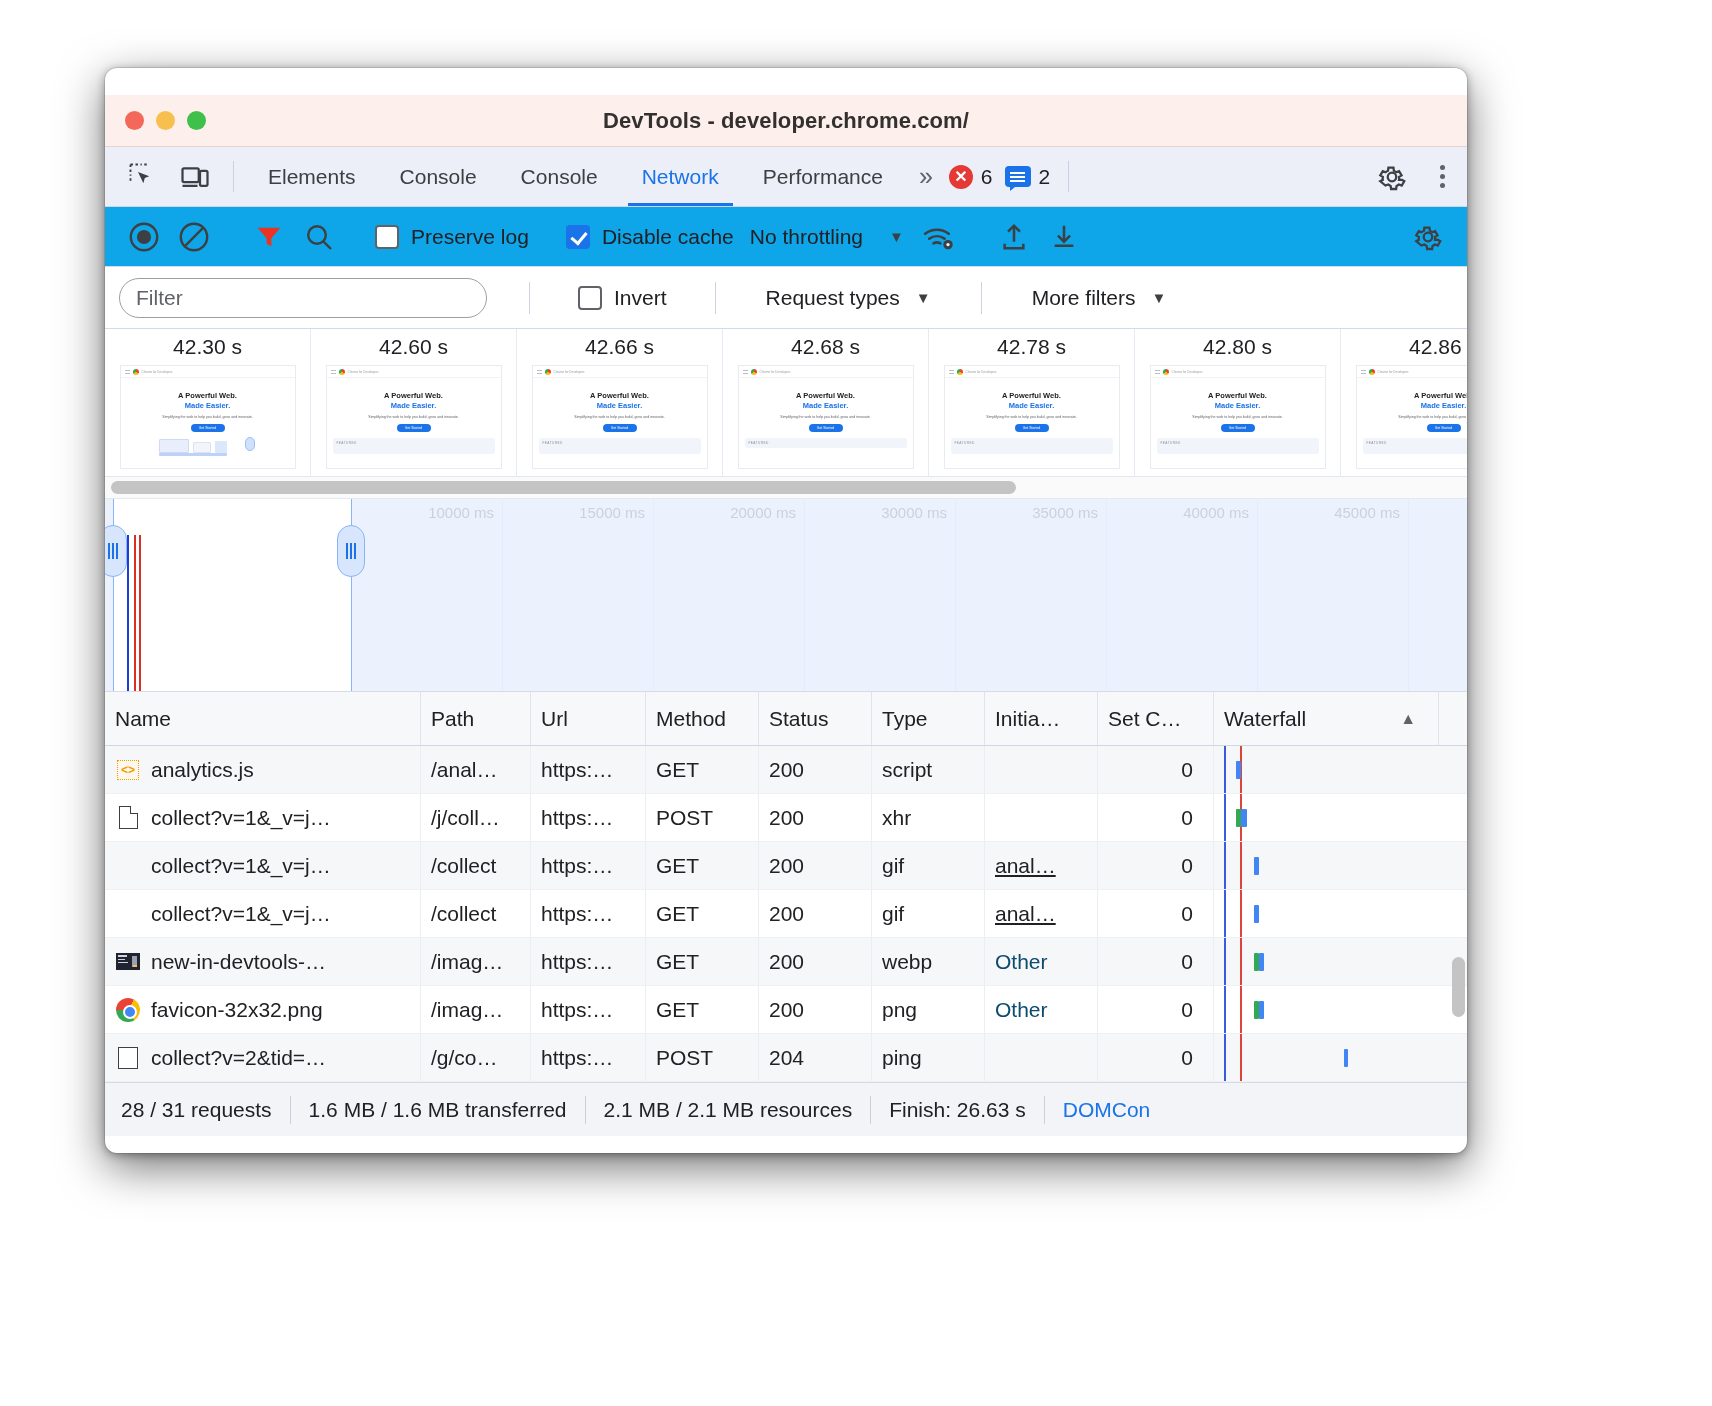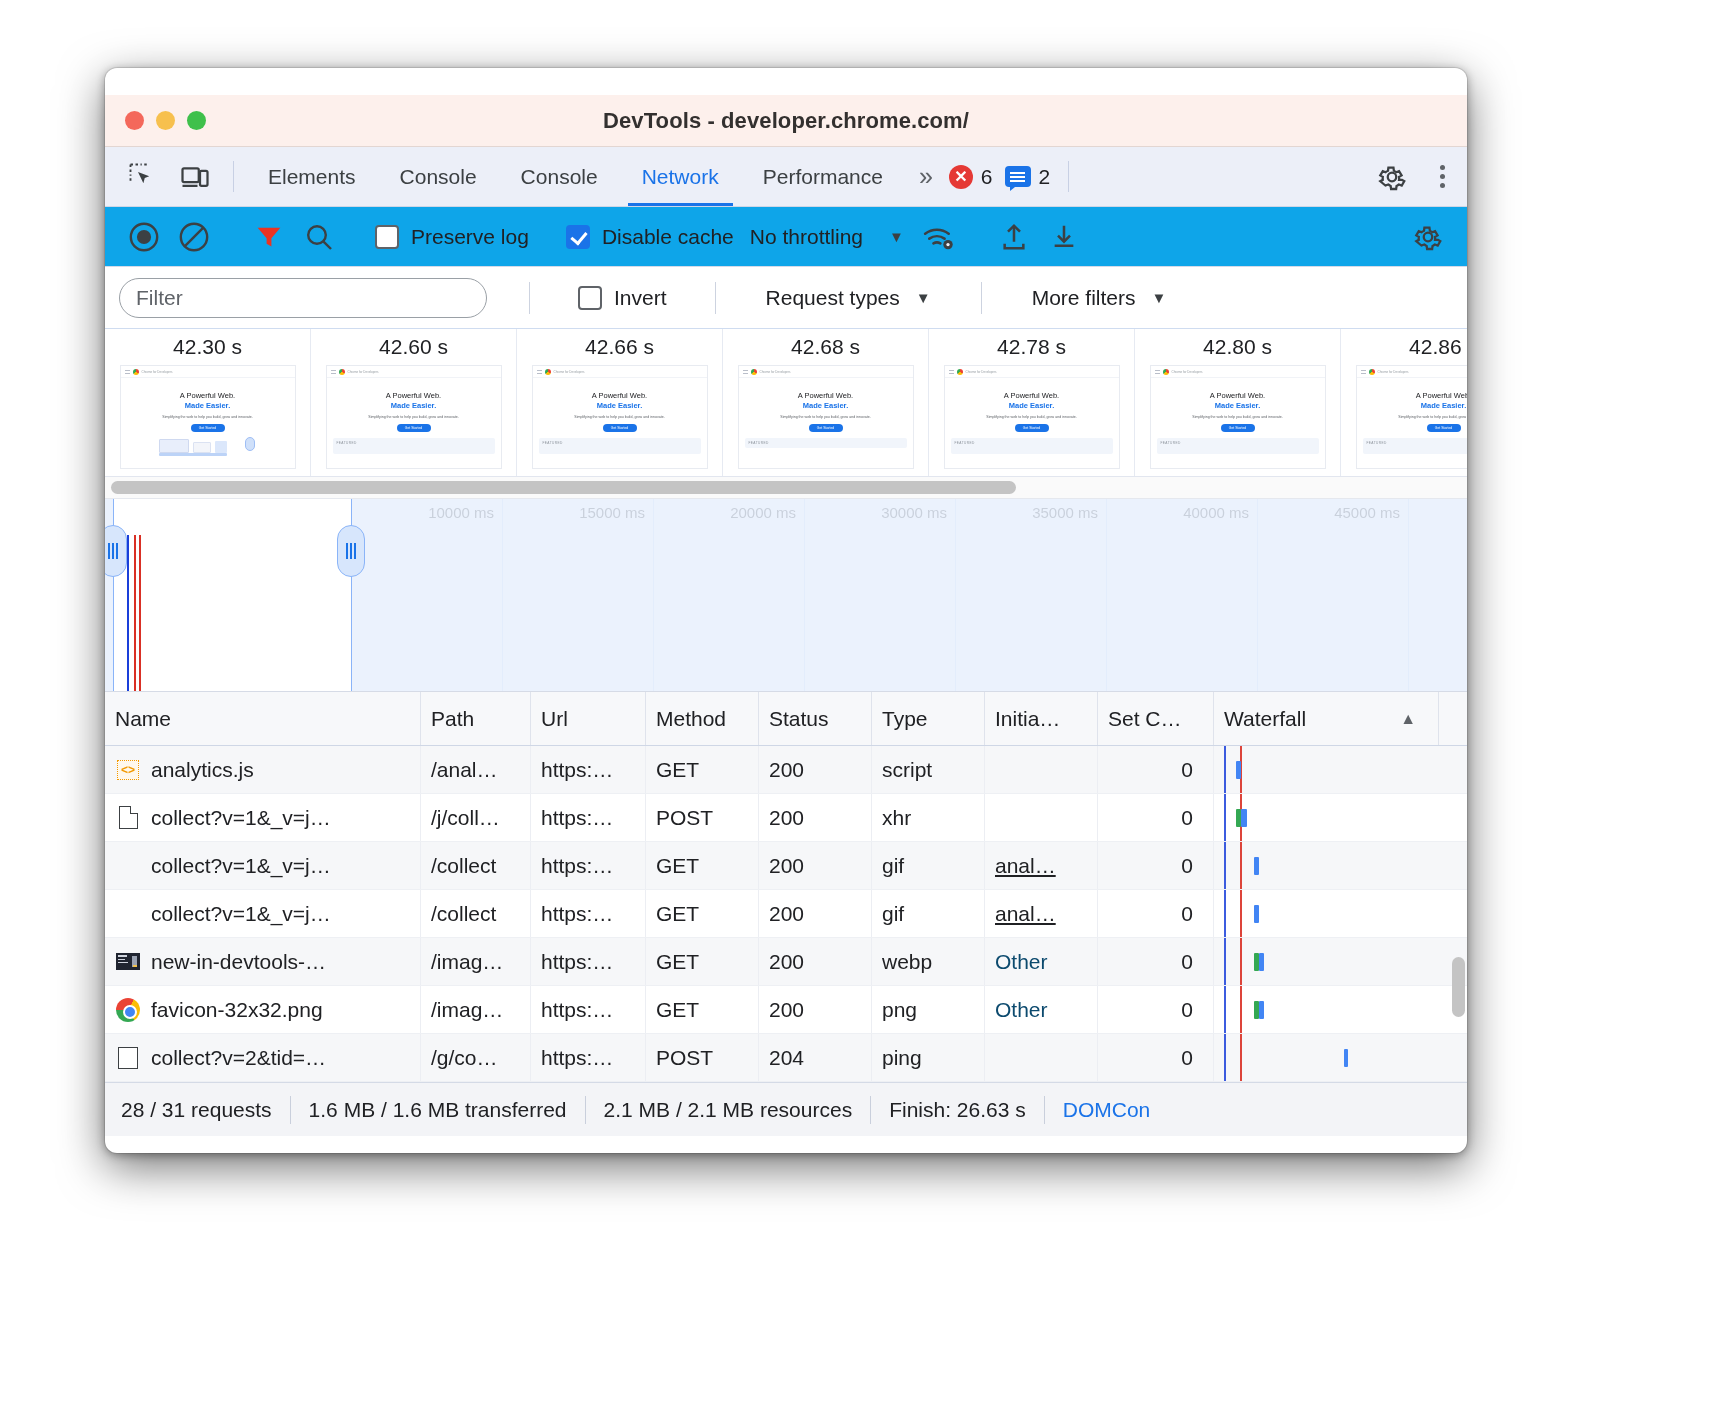--- a/index.html
+++ b/index.html
@@ -161,21 +161,21 @@
   .th-nav {
     height: 12px; border-bottom: 1px solid #f1f3f7;
     display: flex; align-items: center; gap: 3px; padding-left: 4px;
   }
   .th-burger { width: 5px; height: 4px; border-top: 1px solid #b9bec9; border-bottom: 1px solid #b9bec9; }
   .th-logo {
     width: 6px; height: 6px; border-radius: 50%;
     background: conic-gradient(#ea4335 0 33%, #fbbc05 0 66%, #34a853 0 100%);
   }
   .th-logo-txt { font-size: 3px; color: #9aa0a6; }
-  .th-h1 { text-align: center; font-size: 7.5px; font-weight: normal; color: #202124; margin-top: 13px; }
+  .th-h1 { text-align: center; font-size: 7.5px; font-weight: bold; color: #202124; margin-top: 13px; }
   .th-h2 { text-align: center; font-size: 7.5px; font-weight: bold; color: #1a73e8; margin-top: 1px; }
   .th-sub { text-align: center; font-size: 3.6px; color: #5f6368; margin-top: 5px; }
   .th-btn {
     width: 34px; height: 8px; border-radius: 5px; background: #1a73e8;
     margin: 5px auto 0; color: #fff; font-size: 3.4px;
     display: flex; align-items: center; justify-content: center;
   }
   .th-featured {
     margin: 6px 6px 0; height: 16px; border-radius: 2px;
     background: #f1f5fb; font-size: 3.2px; color: #8a9099;

